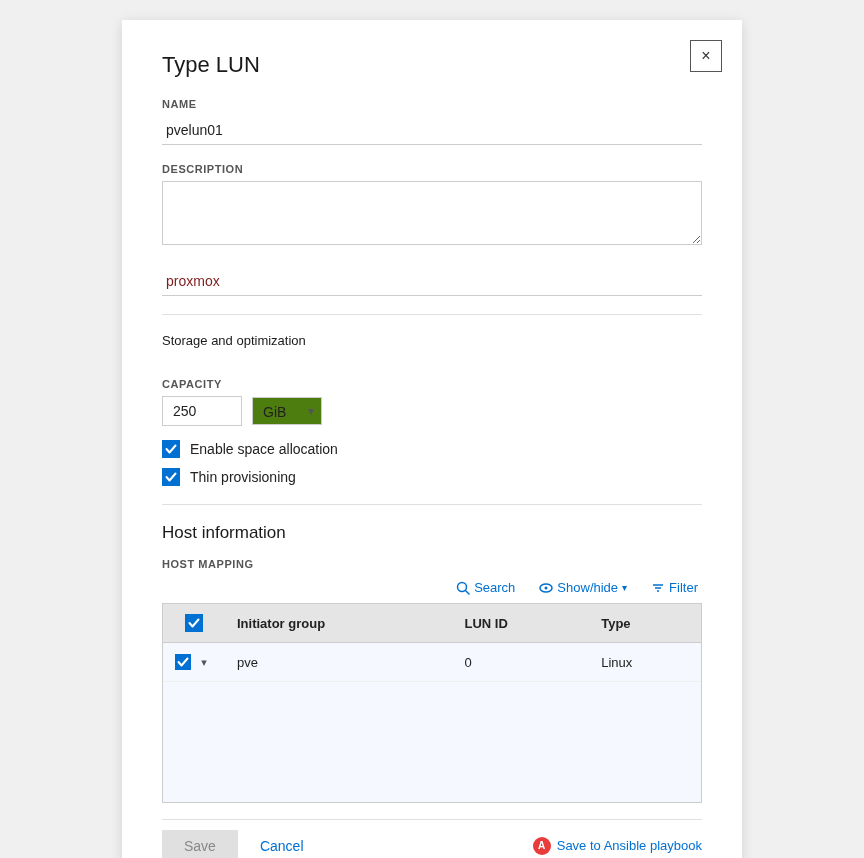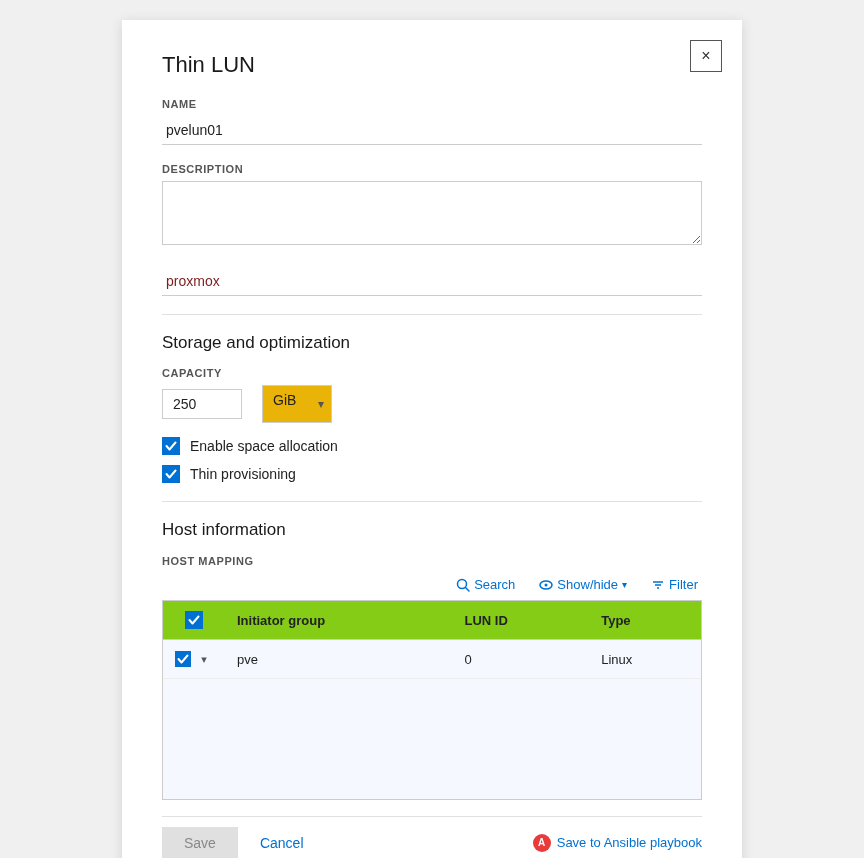--- a/index.html
+++ b/index.html
@@ -78,50 +78,50 @@
       color: #7f1d1d;
       padding: 6px 4px;
       border-bottom: 1.5px solid #ccc;
     }
     .divider {
       border: none;
       border-top: 1px solid #e0e0e0;
       margin: 18px 0;
     }
     .section-title {
-      font-size: 17px;
+      font-size: 13px;
       font-weight: 400;
       color: #1a1a1a;
-      margin-bottom: 14px;
+      margin-bottom: 30px;
     }
     .capacity-row {
       display: flex;
       align-items: center;
+      gap: 10px;
       margin-bottom: 14px;
     }
     .capacity-input {
       width: 80px;
       border: 1.5px solid #ccc;
       padding: 6px 10px;
       font-size: 14px;
       color: #222;
       outline: none;
     }
     .unit-select {
       border: 1.5px solid #ccc;
-      padding: 6px 28px 14px 10px;
+      padding: 6px 28px 4px 10px;
       font-size: 14px;
       color: #222;
       outline: none;
       appearance: none;
-      background: #eab308;
+      background: #4d7c0f;
       position: relative;
       cursor: pointer;
       min-width: 70px;
-      margin-left: 20px;
     }
     .unit-select-wrap {
       position: relative;
       display: inline-block;
     }
     .unit-select-wrap::after {
       content: '▾';
       position: absolute;
       right: 8px;
       top: 50%;
@@ -190,21 +190,21 @@
     .table-wrap {
       border: 1.5px solid #ccc;
       margin-bottom: 16px;
     }
     table {
       width: 100%;
       border-collapse: collapse;
     }
     thead tr {
       border-bottom: 1.5px solid #ccc;
-      background: #84cc16;
+      background: #e5e5e5;
     }
     th {
       padding: 10px 12px;
       font-size: 13px;
       font-weight: 600;
       color: #222;
       text-align: left;
     }
     th:first-child {
       width: 40px;
@@ -286,21 +286,21 @@
   </style>
 </head>
 <body>
 
 <div class="modal">
 
   <button class="close-btn">
     <span>×</span>
   </button>
 
-  <h1 class="modal-title">Thin LUN</h1>
+  <h1 class="modal-title">Type LUN</h1>
 
   <div class="field-group">
     <div class="field-label">NAME</div>
     <input class="text-input" type="text" value="pvelun01" style="">
   </div>
 
   <div class="field-group">
     <div class="field-label">DESCRIPTION</div>
     <textarea class="textarea-input" style=""></textarea>
   </div>

